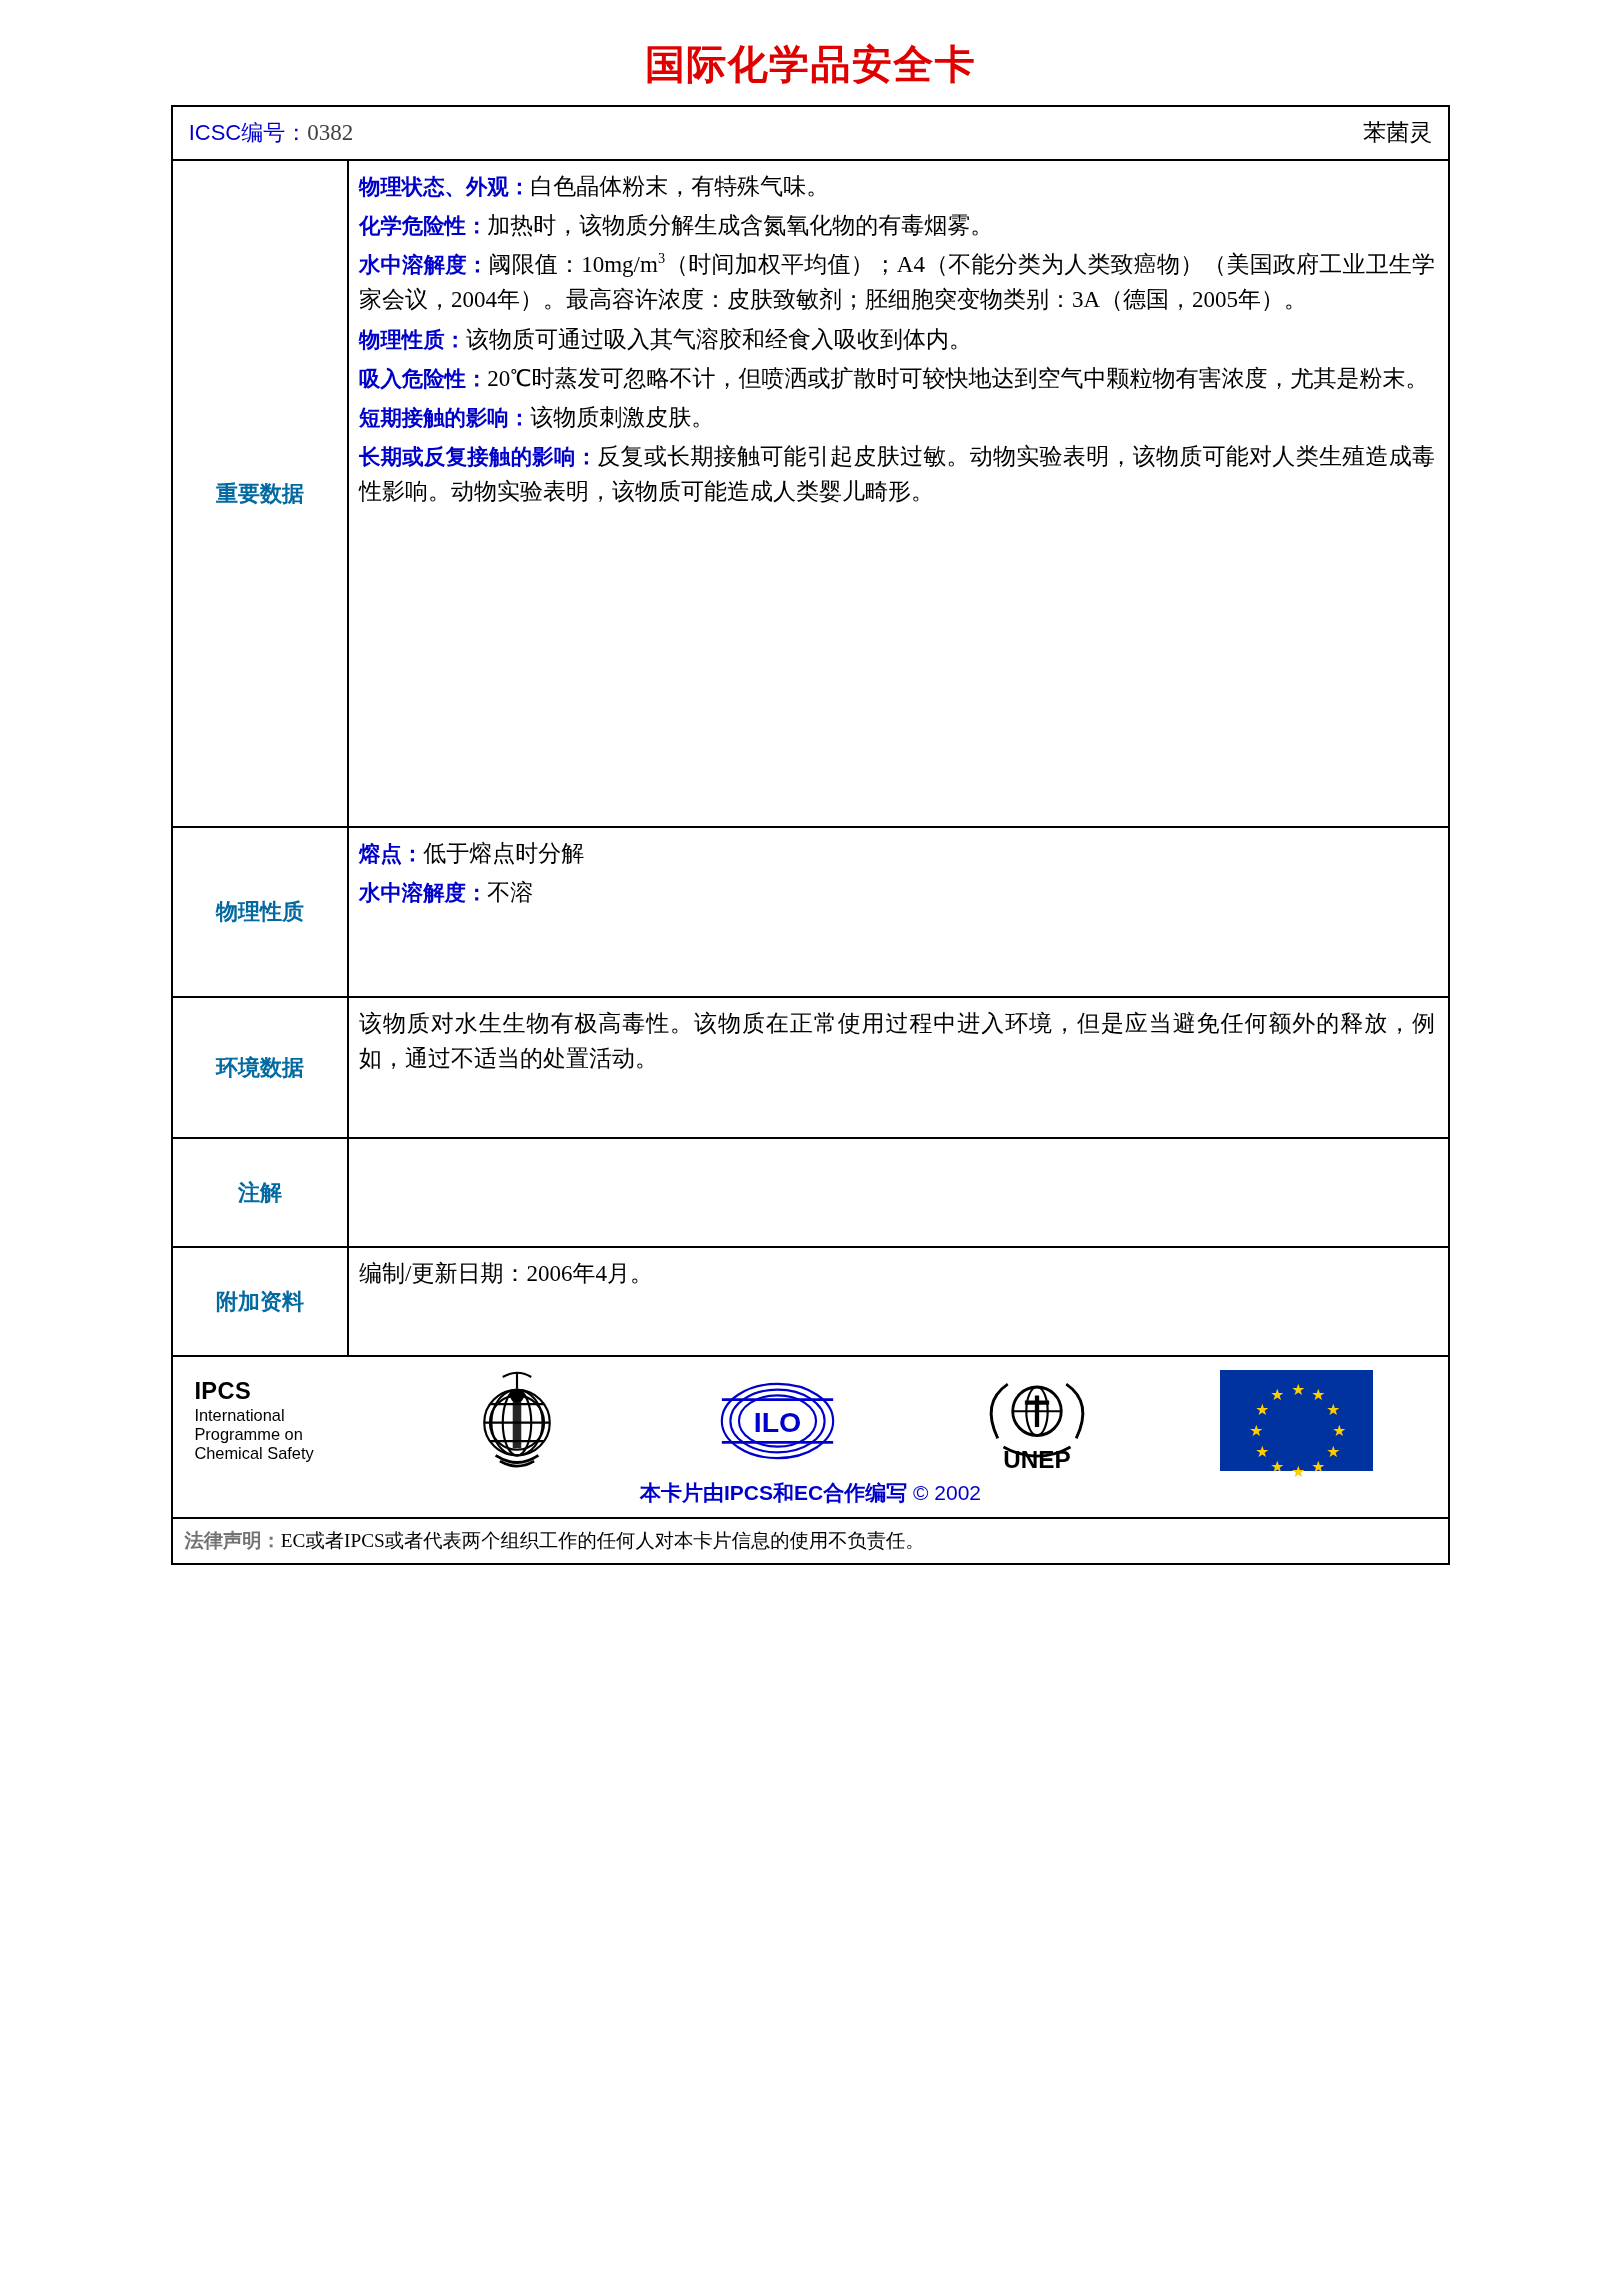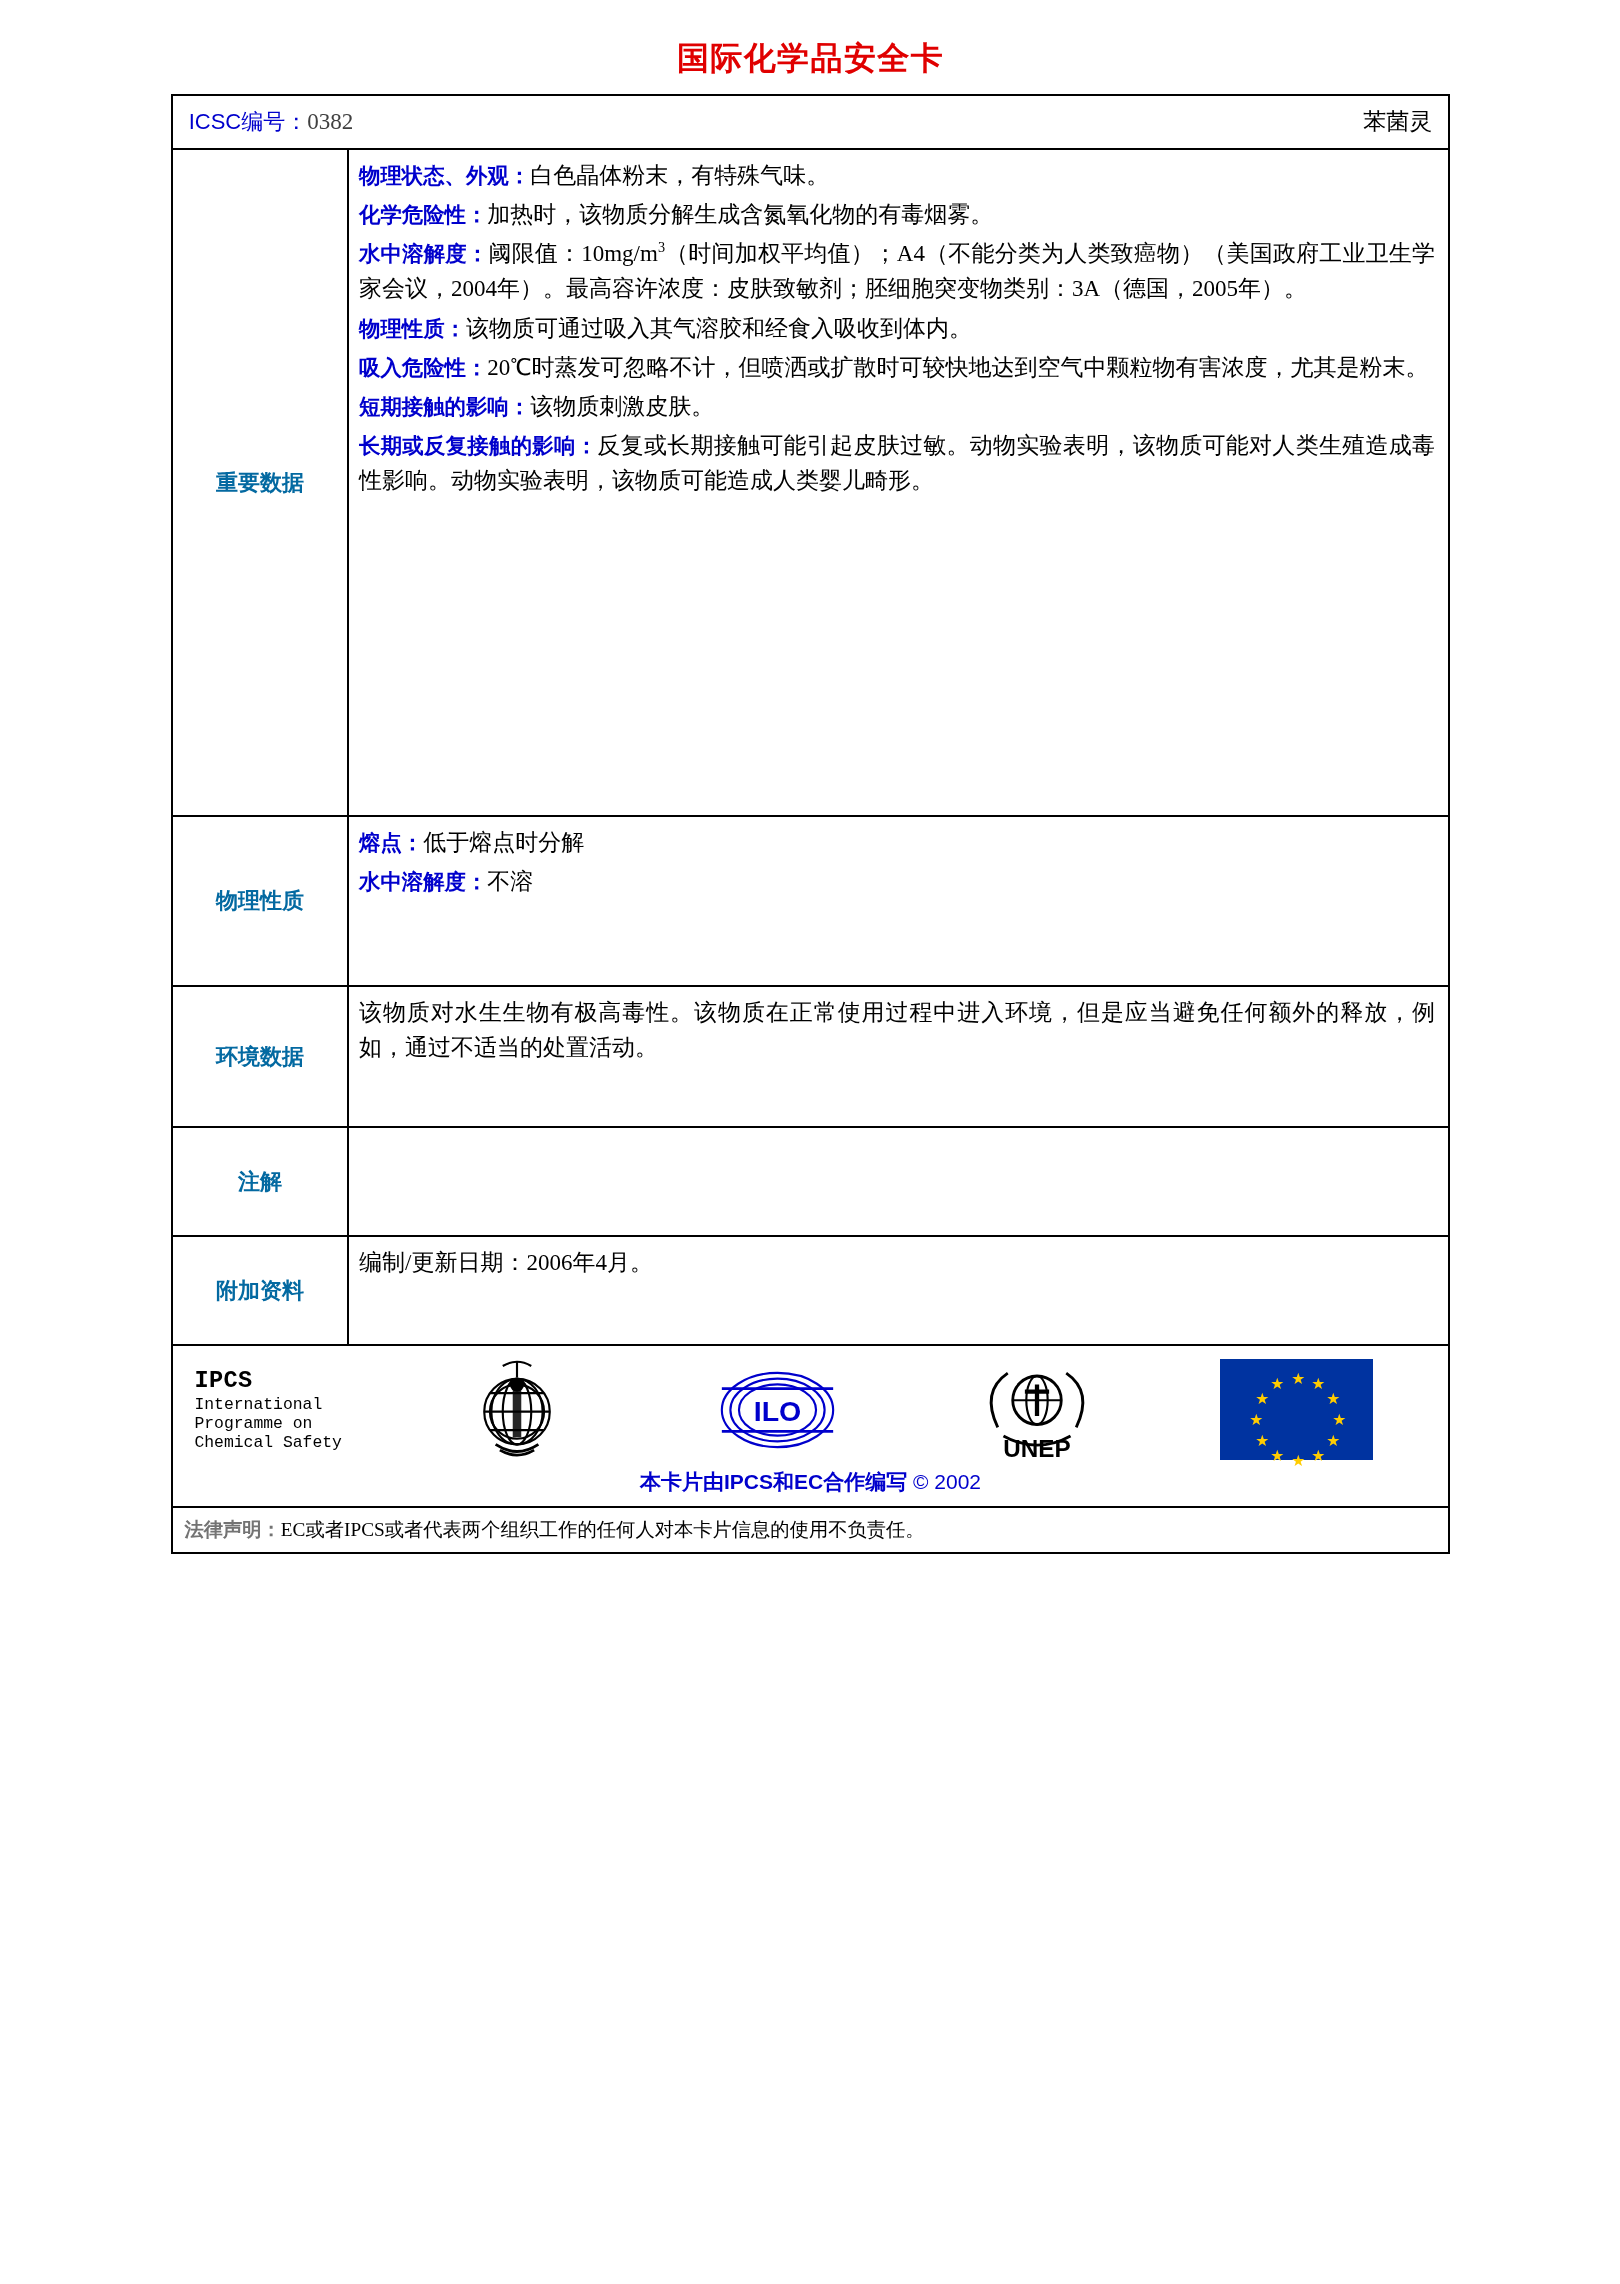--- a/index.html
+++ b/index.html
@@ -17,21 +17,21 @@
     position: relative;
     width: 1621px;
     height: 2284px;
     box-sizing: border-box;
   }
   .title {
     text-align: center;
     color: #e00000;
     font-family: "Liberation Sans", sans-serif;
     font-weight: bold;
-    font-size: 32px;
+    font-size: 40px;
     letter-spacing: 1.4px;
     padding-top: 37px;
     padding-bottom: 13px;
   }
   .card {
     position: relative;
     margin: 0 auto;
     width: 1279px;
     border: 2.1px solid #000;
     box-sizing: border-box;
@@ -117,21 +117,21 @@
   }
   .logos {
     display: flex;
     align-items: center;
     padding: 10px 21.4px 2.9px 21.4px;
     gap: 0px;
   }
   .ipcs-block {
     width: 193px;
     color: #000;
-    font-family: Liberation Mono, monospace;
+    font-family: Liberation Sans, sans-serif;
     line-height: 1.18;
   }
   .ipcs-block .big {
     font-weight: bold;
     font-size: 23.6px;
     letter-spacing: 0.4px;
   }
   .ipcs-block .small {
     font-size: 16.4px;
   }

